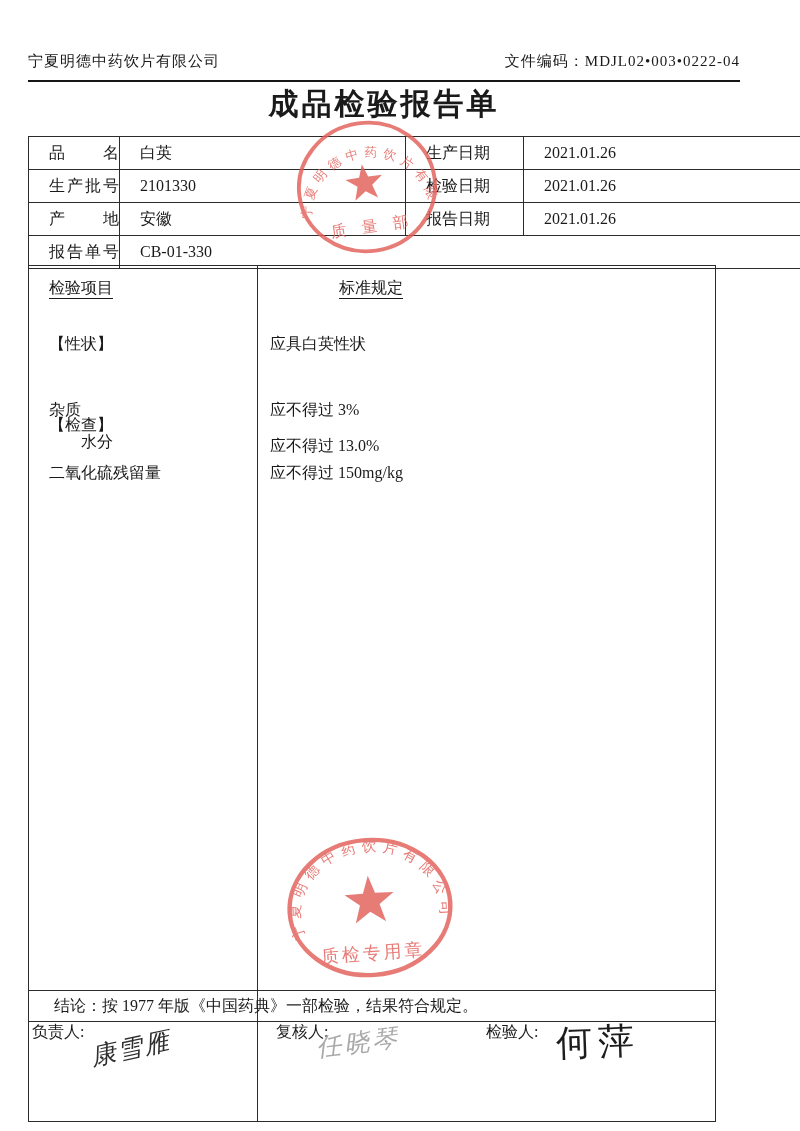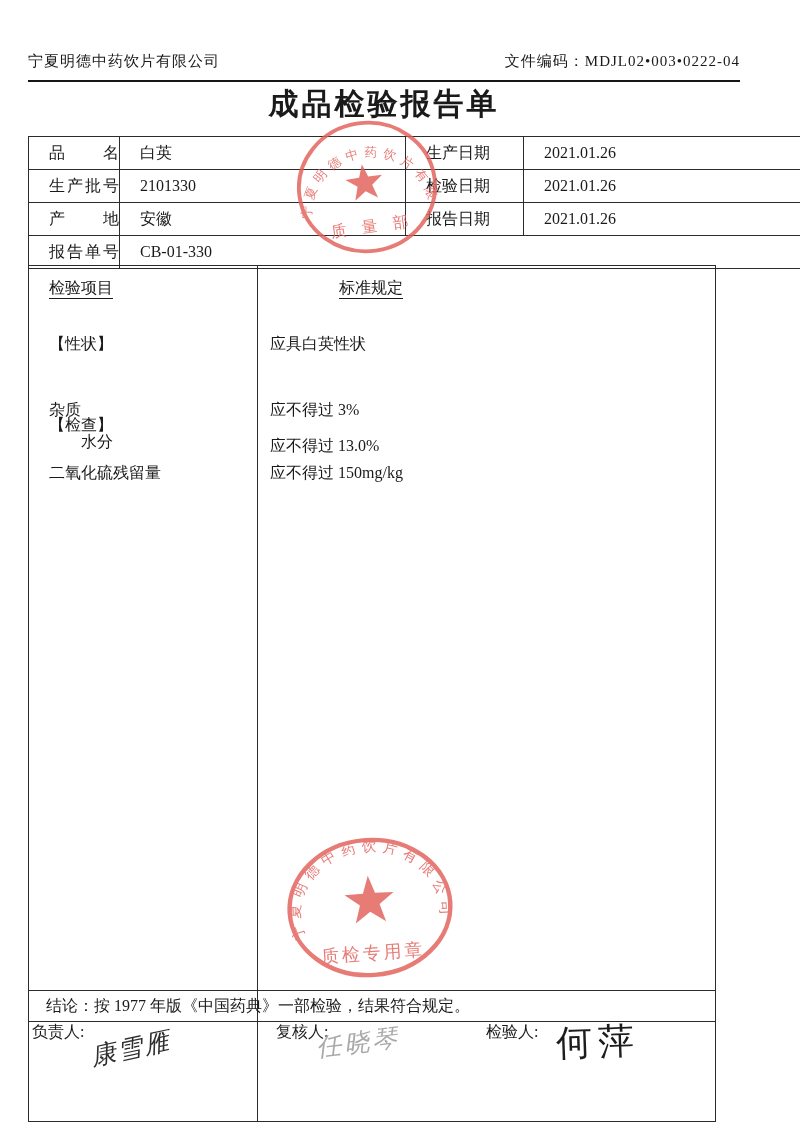--- a/index.html
+++ b/index.html
@@ -48,21 +48,21 @@
     text-decoration:underline;text-underline-offset:5px;font-size:16px;
   }
   .c-left .cell{left:20px;}
   .c-mid .cell{left:12px;}
   .c-right .cell{left:18px;}
   .c-mid .head,.c-right .head{left:0;width:100%;text-align:center;}
   
   .conclusion{
     position:absolute;left:28px;top:990px;width:688px;height:32px;
     border:1.5px solid #2b2b2b;box-sizing:border-box;
-    display:flex;align-items:center;padding-left:17px;font-size:16px;
+    display:flex;align-items:center;padding-left:25px;font-size:16px;
   }
   .footer-lbls{position:absolute;left:28px;top:1022px;width:688px;font-size:16px;}
   .flbl{position:absolute;top:0;white-space:nowrap;}
   .flbl.f1{left:4px;}
   .flbl.f2{left:248px;}
   .flbl.f3{left:458px;}
   .sig{position:absolute;white-space:nowrap;font-style:italic;}
   .sig1{left:90px;top:1032px;font-size:25px;transform:rotate(-12deg);color:#2d2d2d;letter-spacing:2px;}
   .sig2{left:316px;top:1026px;font-size:25px;transform:rotate(-7deg);color:#a9a9a9;letter-spacing:3px;}
   .sig3{left:556px;top:1018px;font-size:36px;transform:rotate(-2deg);color:#1c1c1c;letter-spacing:6px;font-style:normal;}

